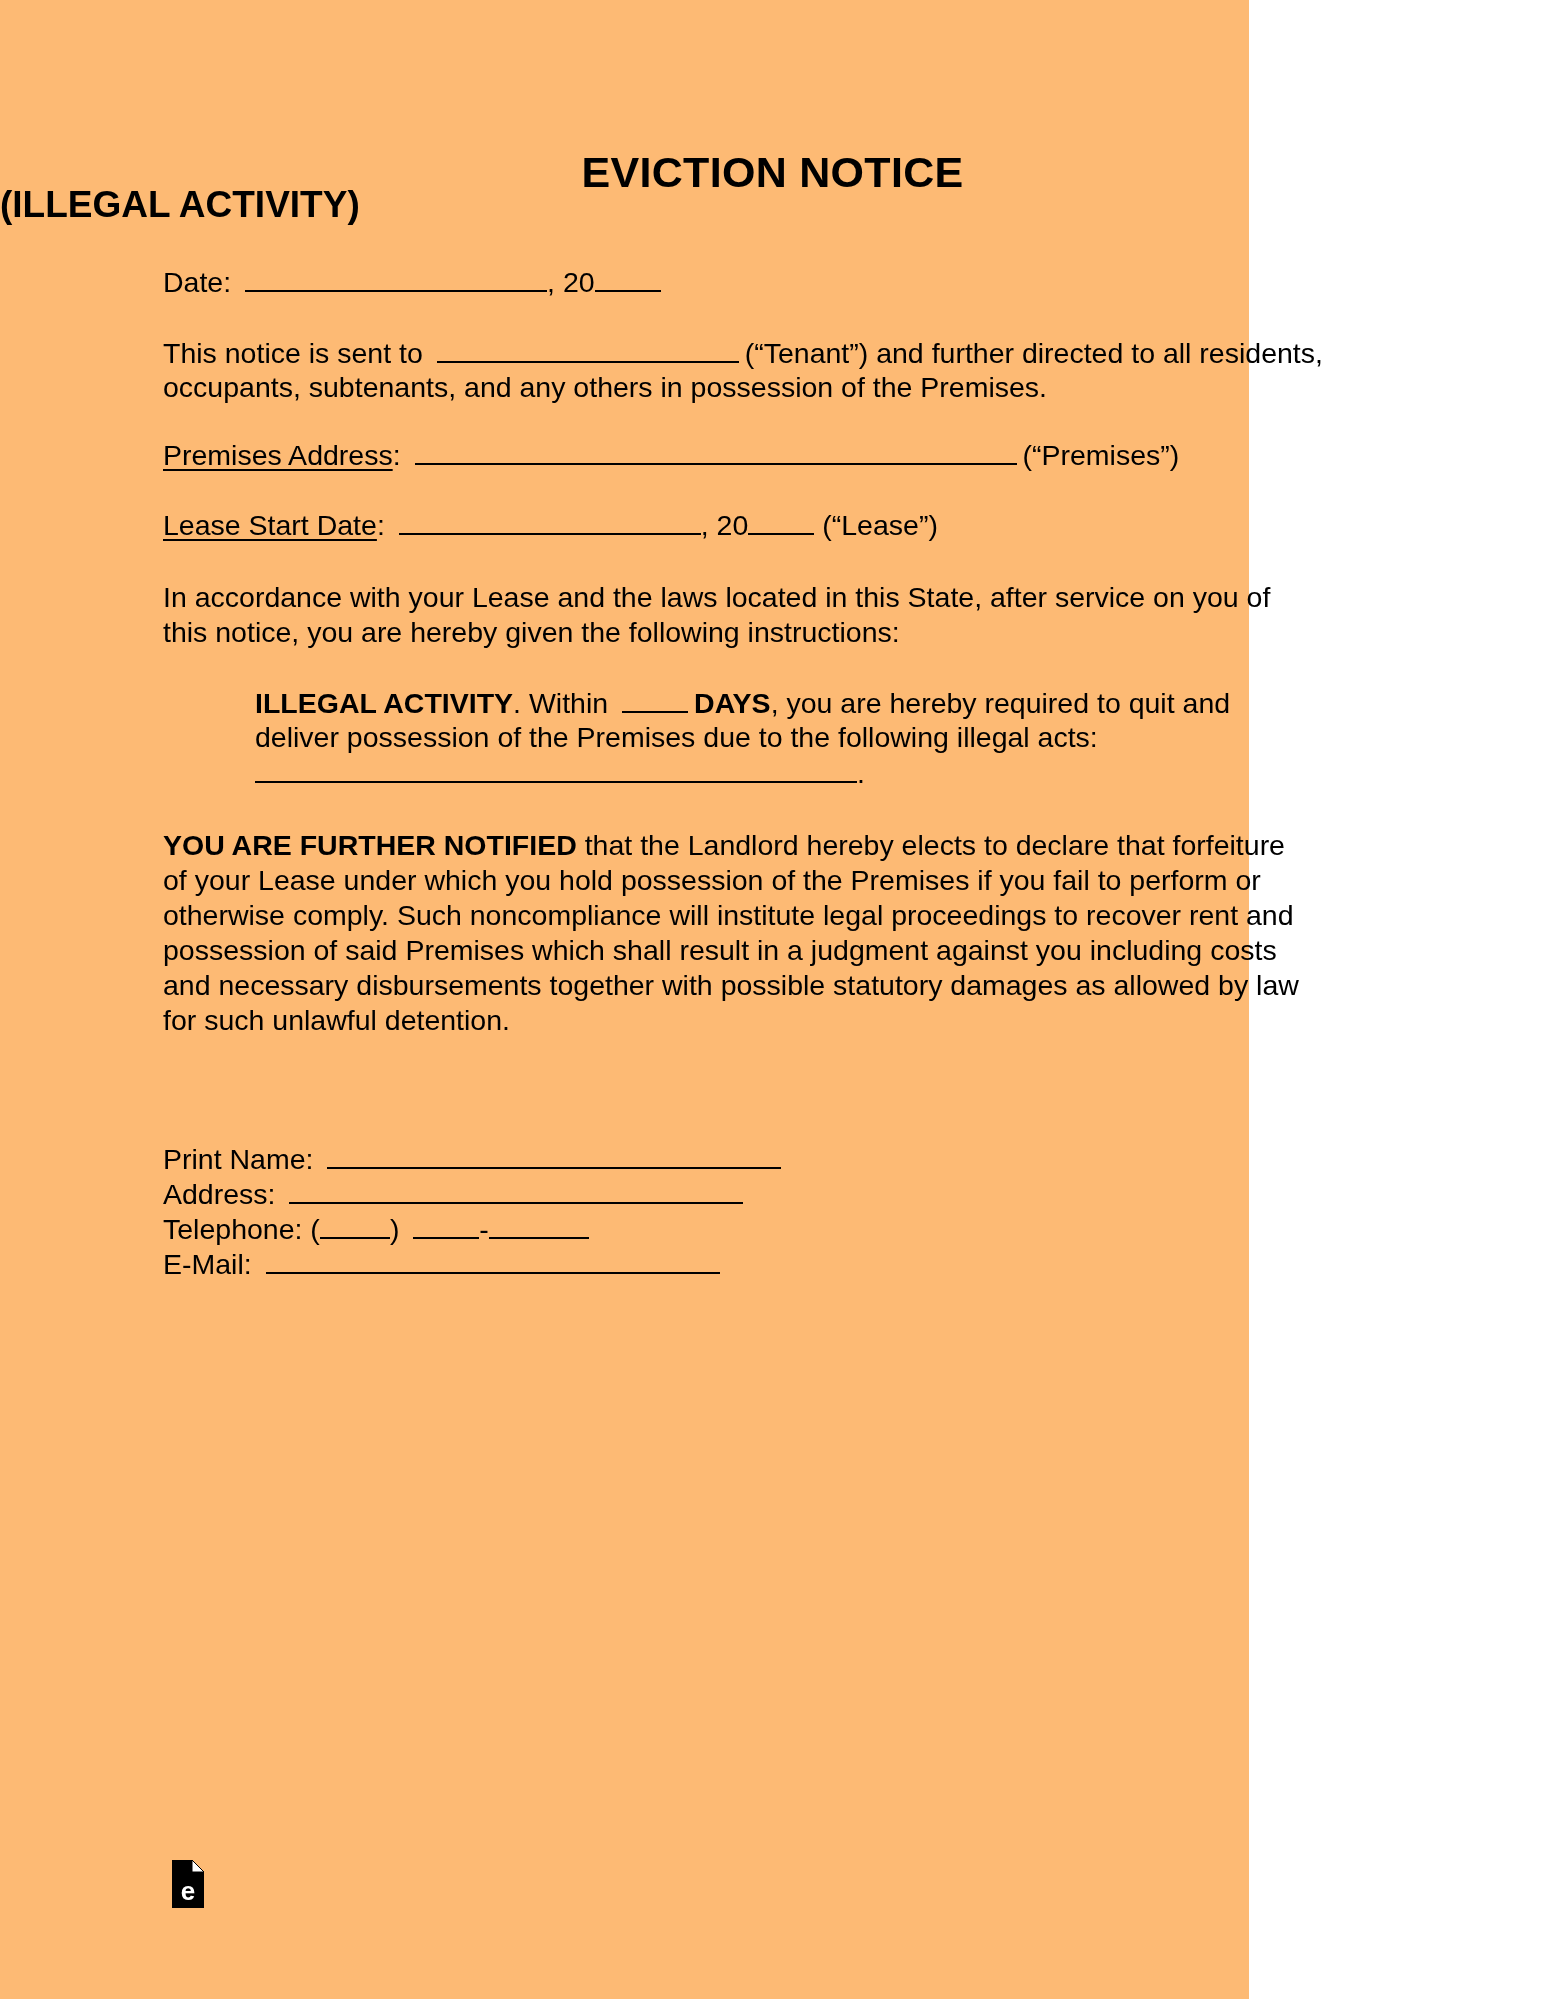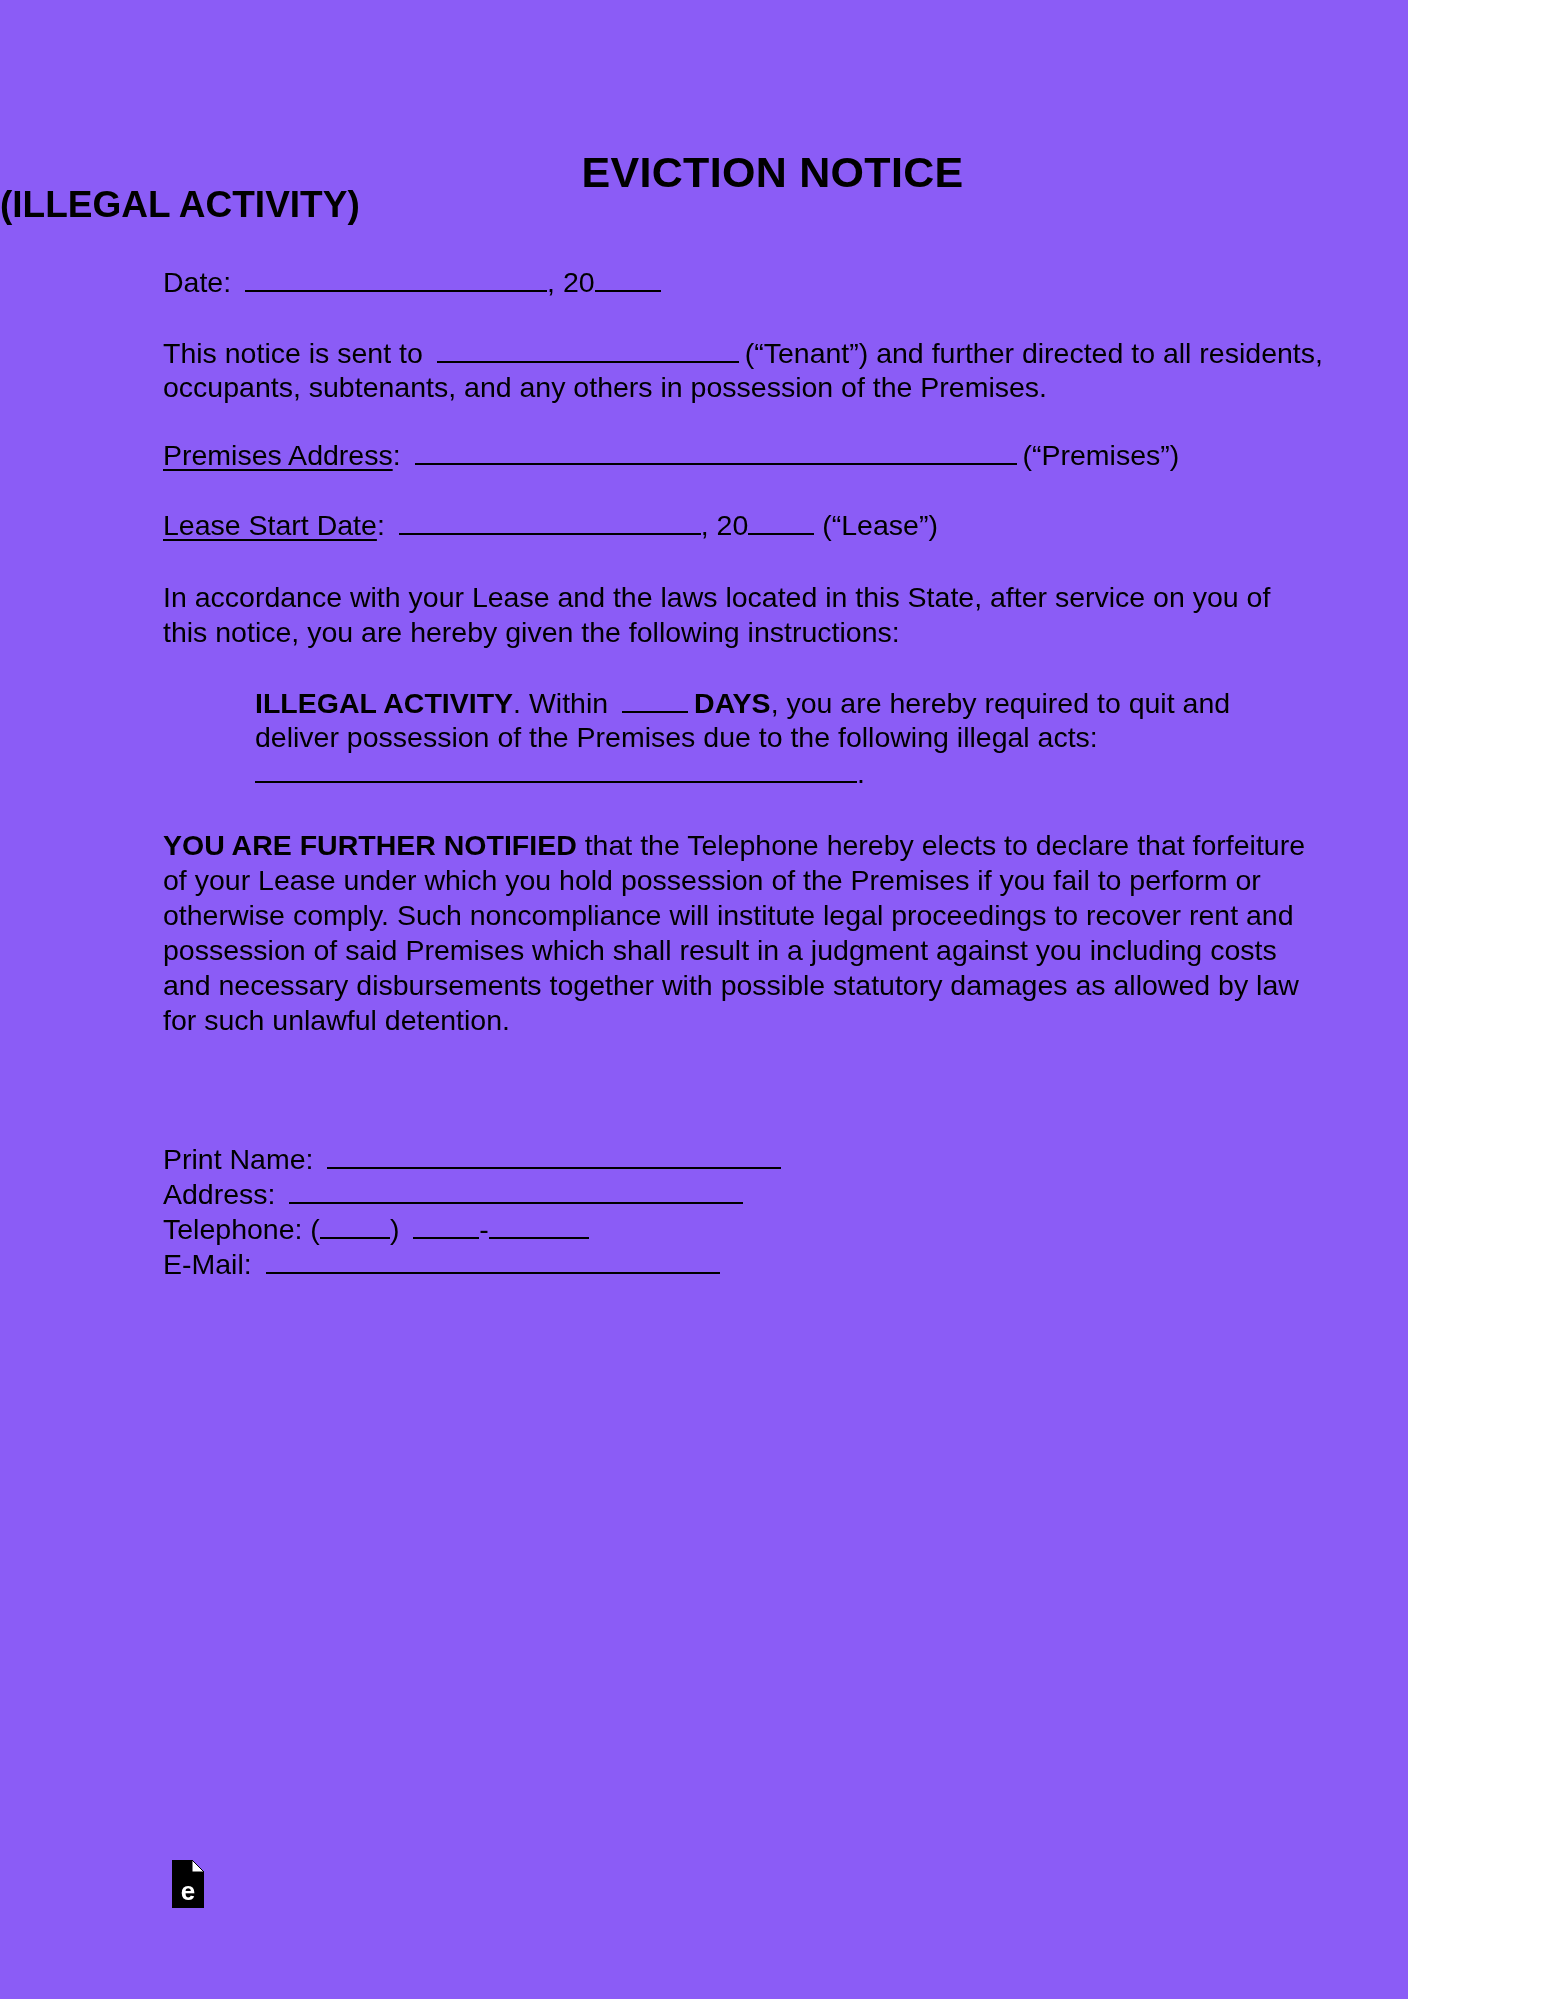--- a/index.html
+++ b/index.html
@@ -1,18 +1,18 @@
 <!DOCTYPE html>
 <html><head>
 <meta charset="utf-8">
 <style>
   html, body { margin: 0; padding: 0; background: #ffffff; }
   body { width: 1545px; height: 1999px; position: relative; overflow: hidden;
          font-family: "Liberation Sans", "DejaVu Sans", sans-serif; color: #000; }
-  .page { position: absolute; left: 0; top: 0; width: 1408px; height: 1999px; background: #8b5cf6; }
+  .page { position: absolute; left: 0; top: 0; width: 1249px; height: 1999px; background: #fdba74; }
   .title { position: absolute; top: 148px; left: 0; width: 1545px; text-align: center;
            font-size: 43px; font-weight: bold; letter-spacing: 0.3px; }
   .subtitle { position: absolute; top: 184px; left: 0; width: 1545px; text-align: left;
               font-size: 37px; font-weight: bold; }
   .line { position: absolute; left: 163px; font-size: 28.5px; line-height: 35px; white-space: nowrap; }
   .blank { display: inline-block; border-bottom: 2.5px solid #000; height: 24px; vertical-align: baseline; }
   .u { text-decoration: underline; text-underline-offset: 4px; text-decoration-thickness: 2px; }
   .b { font-weight: bold; }
   .indent { left: 255px; }
   .logo { position: absolute; left: 172px; top: 1860px; width: 32px; height: 48px; }
@@ -52,21 +52,21 @@
   <div class="line indent" style="top:686px;">
     <span class="b">ILLEGAL ACTIVITY</span><span>. Within</span>
     <span class="blank" style="width:66px;margin-left:6px;margin-right:6px;"></span><span class="b">DAYS</span><span>, you are hereby required to quit and</span>
   </div>
   <div class="line indent" style="top:720px;">deliver possession of the Premises due to the following illegal acts:</div>
   <div class="line indent" style="top:756px;">
     <span class="blank" style="width:602px;"></span><span>.</span>
   </div>
 
   <div class="line" style="top:828px;">
-    <span class="b">YOU ARE FURTHER NOTIFIED</span><span> that the Telephone hereby elects to declare that forfeiture</span>
+    <span class="b">YOU ARE FURTHER NOTIFIED</span><span> that the Landlord hereby elects to declare that forfeiture</span>
   </div>
   <div class="line" style="top:863px;">of your Lease under which you hold possession of the Premises if you fail to perform or</div>
   <div class="line" style="top:898px;">otherwise comply. Such noncompliance will institute legal proceedings to recover rent and</div>
   <div class="line" style="top:933px;">possession of said Premises which shall result in a judgment against you including costs</div>
   <div class="line" style="top:968px;">and necessary disbursements together with possible statutory damages as allowed by law</div>
   <div class="line" style="top:1003px;">for such unlawful detention.</div>
 
   <div class="line" style="top:1142px;">
     <span>Print Name:</span>
     <span class="blank" style="width:454px;margin-left:6px;"></span>

